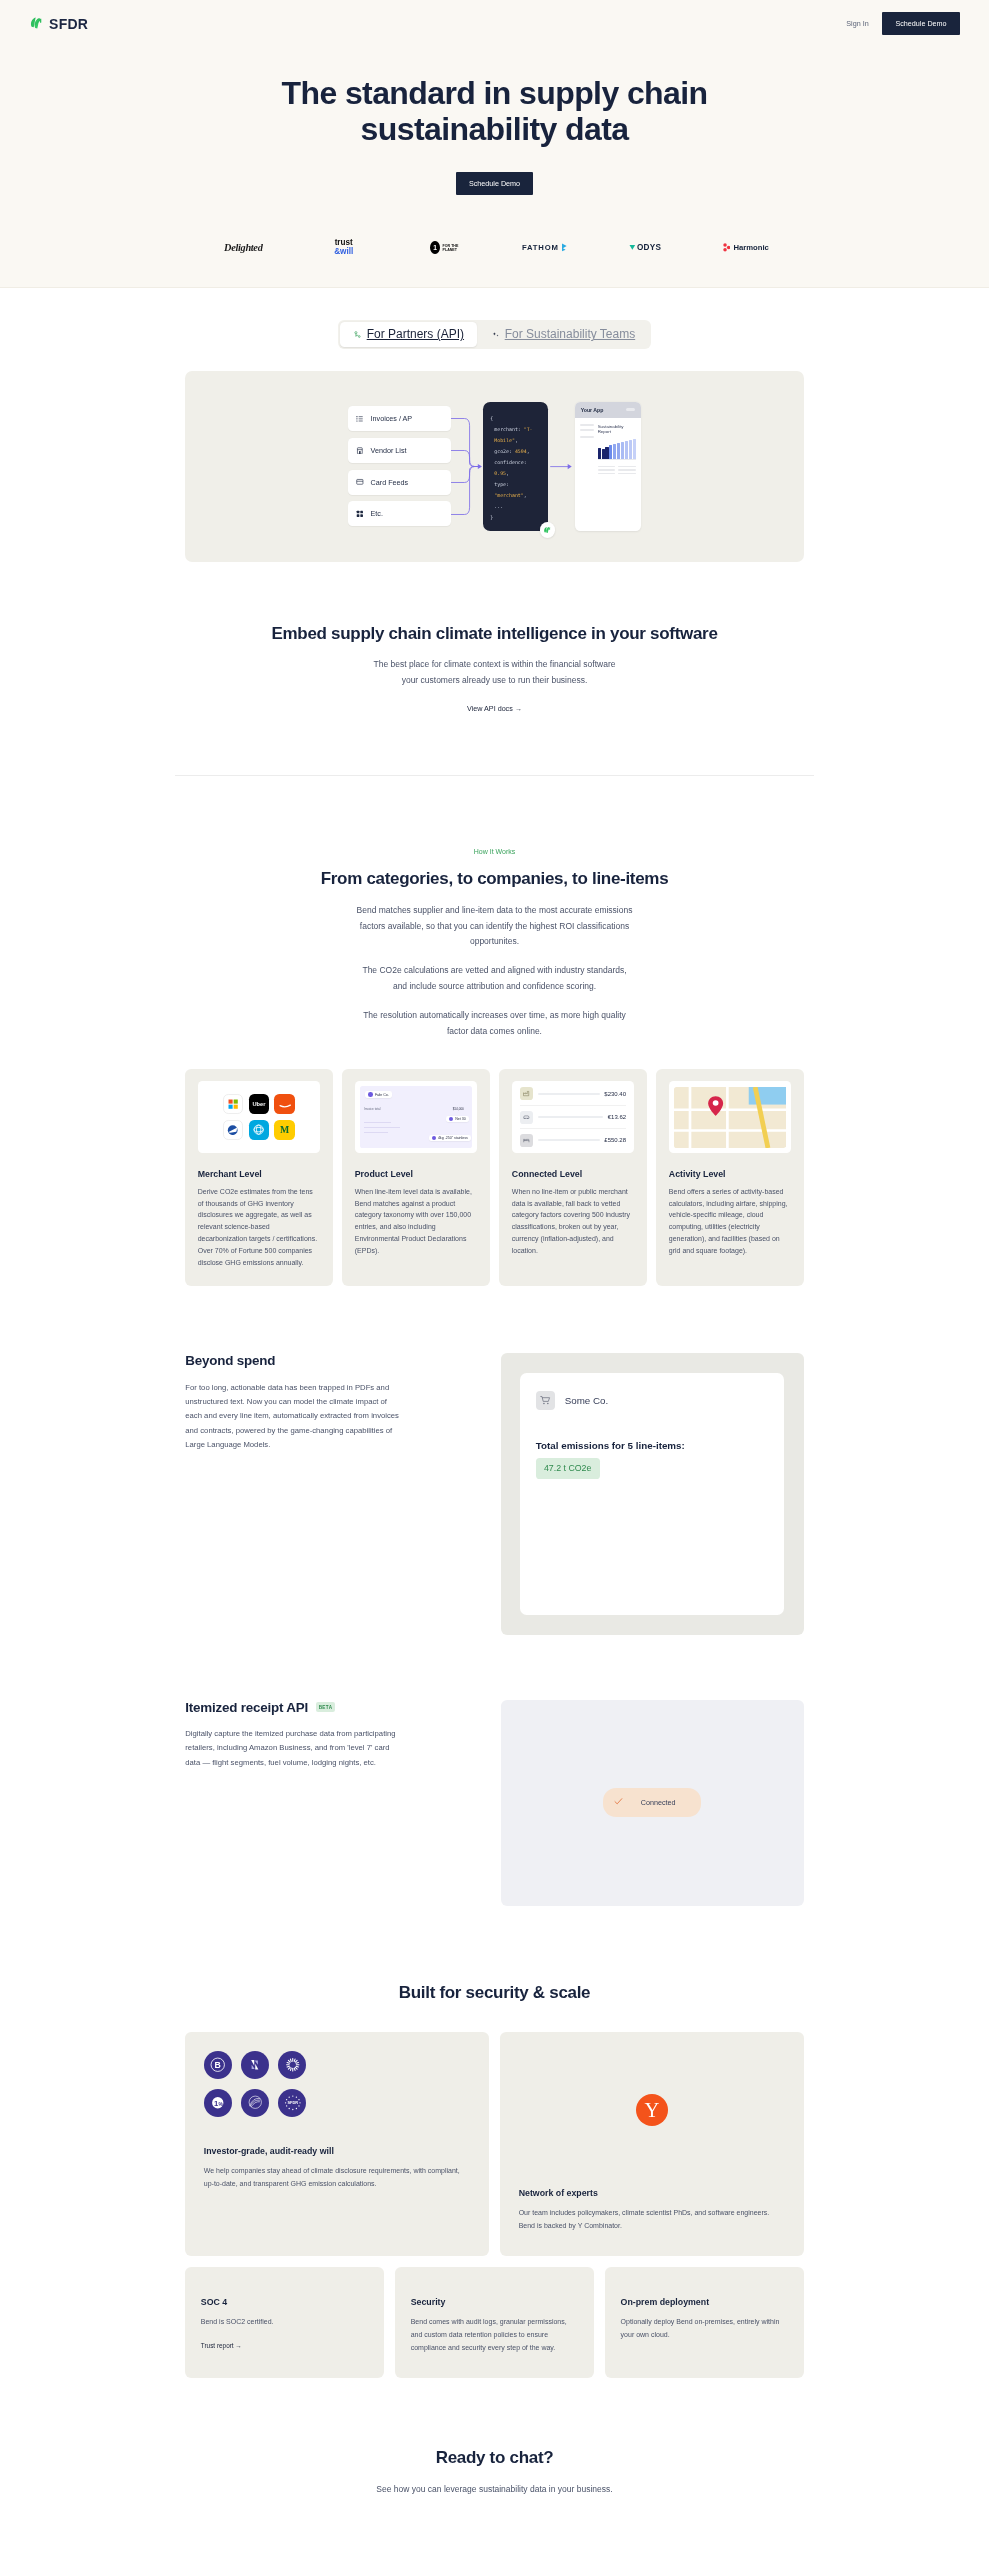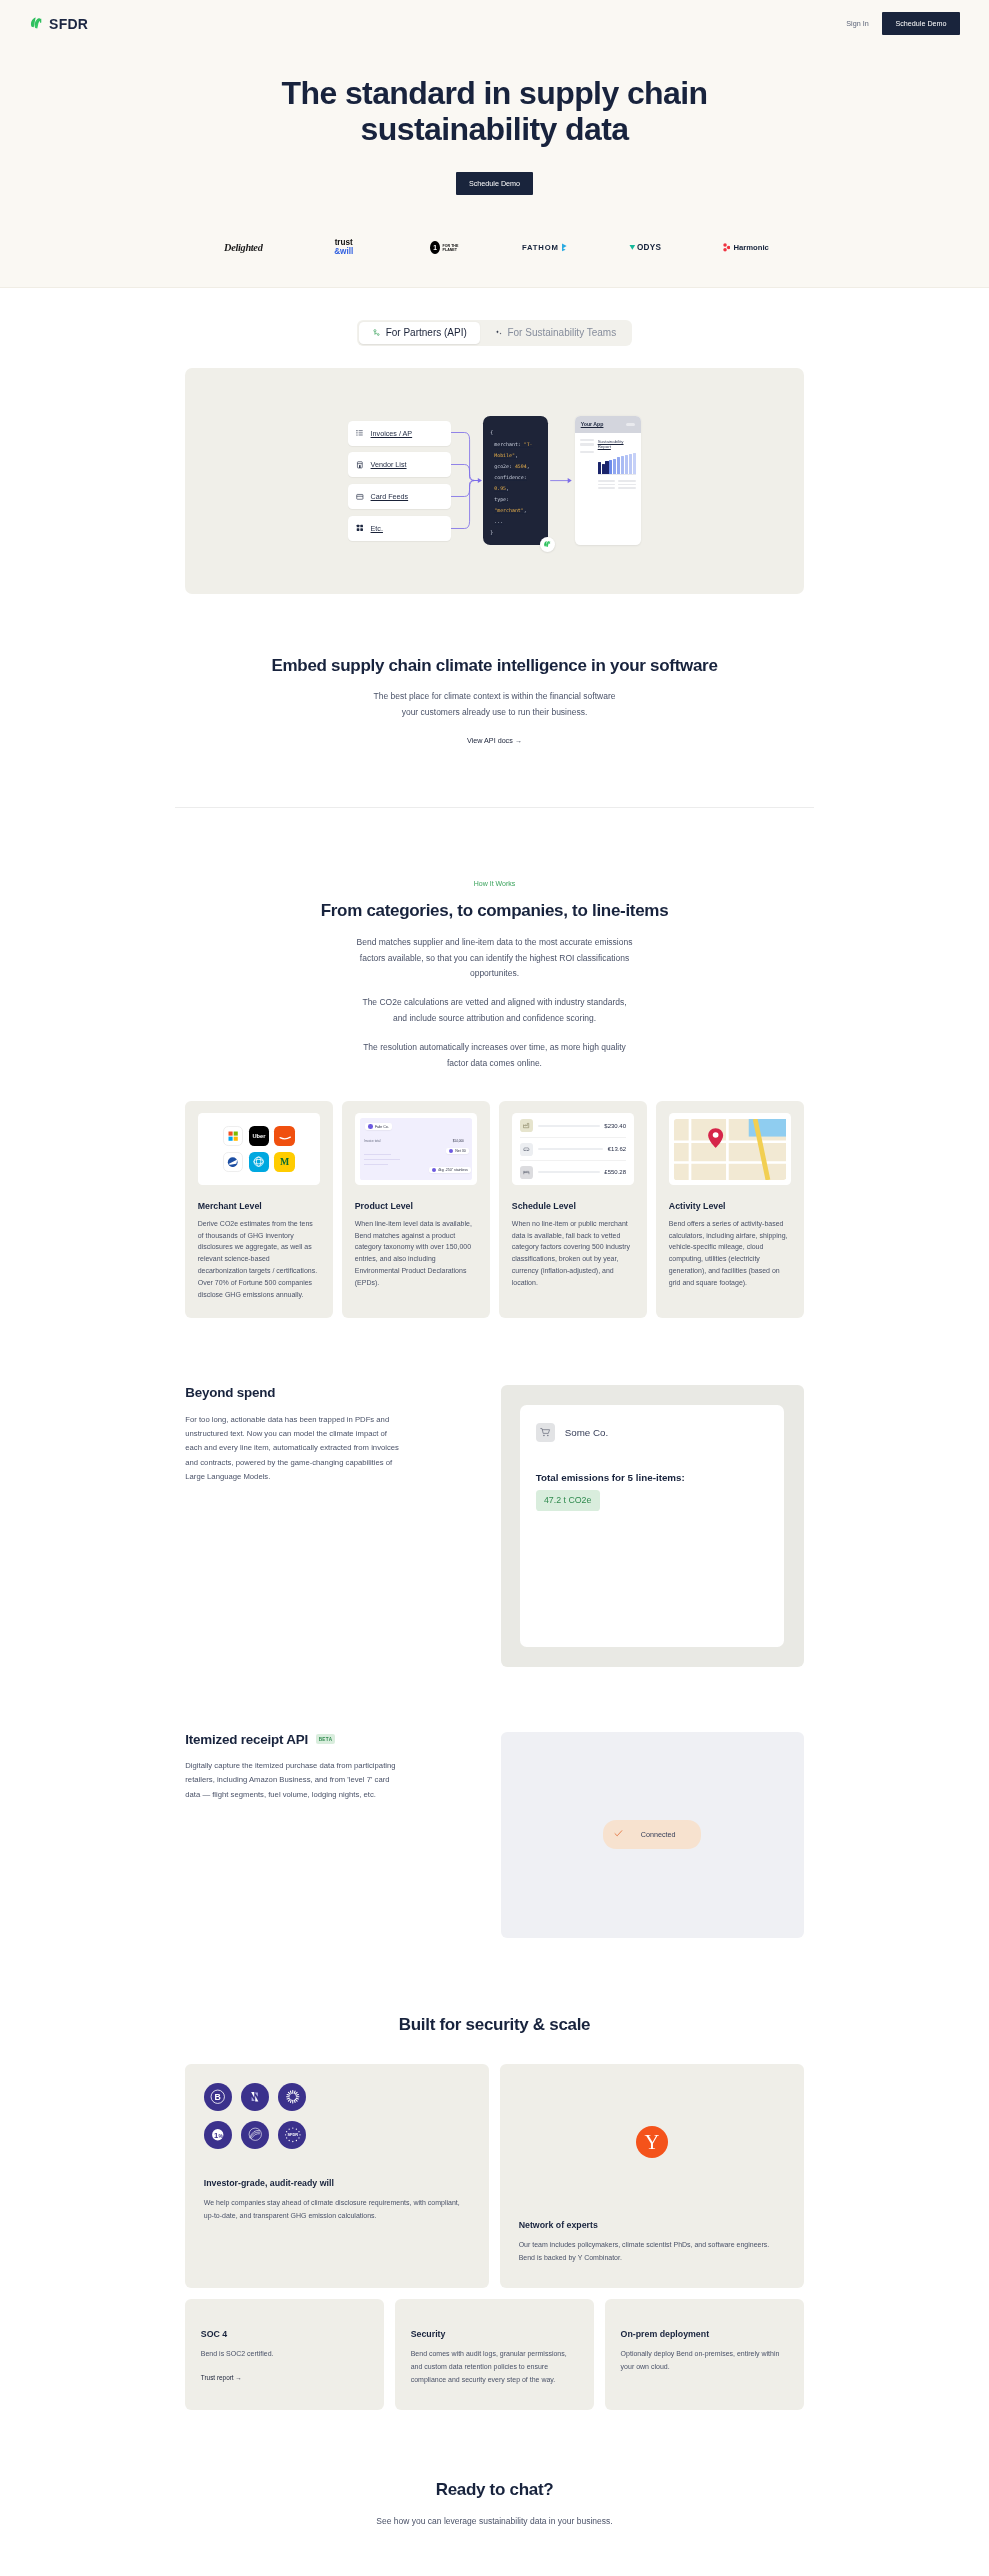--- a/index.html
+++ b/index.html
@@ -52,30 +52,30 @@
   }
   .logo-cell { height: 17.5px; display: flex; align-items: center; justify-content: center; flex: 1; }
 
   
   .tabs-row { display: flex; justify-content: center; padding: 32px 0 0; }
   .tabs {
     background: #f2f1ec; border-radius: 6.2px; padding: 2.1px; display: flex; gap: 1px;
   }
   .tab {
     display: flex; align-items: center; gap: 5.2px; padding: 5.7px 13.4px;
-    font-size: 10px; color: #868d9c; border-radius: 4.6px; cursor: pointer;
-    background: transparent; border: none; font-family: "Liberation Sans", sans-serif;
+    font-size: 12px; color: #868d9c; border-radius: 4.6px; cursor: pointer;
+    background: transparent; border: none; font-family: "Liberation Sans", sans-serif; text-decoration: underline;
   }
   .tab.active { background: #fff; color: #1a2238; box-shadow: 0 0.5px 1.5px rgba(0,0,0,.08); }
 
   
   .diagram-outer { max-width: 639px; margin: 21.6px auto 0; padding: 0 10.3px; }
   .diagram {
-    background: #f0efe9; border-radius: 7.2px; height: 226px;
-    display: flex; align-items: center; justify-content: center; gap: 0; position: relative; text-decoration: underline;
+    background: #f0efe9; border-radius: 7.2px; height: 191px;
+    display: flex; align-items: center; justify-content: center; gap: 0; position: relative;
   }
   .dg-sources { display: flex; flex-direction: column; gap: 6.7px; width: 103px; }
   .dg-src {
     background: #fff; border-radius: 4.6px; height: 25px; display: flex;
     align-items: center; gap: 6.7px; padding: 0 8.2px; font-size: 7.2px; color: #1e2840;
     box-shadow: 0 0.5px 1px rgba(0,0,0,.05);
   }
   .dg-src svg { flex: none; }
   .dg-connect { width: 32px; height: 129px; position: relative; }
   .dg-code {
@@ -513,21 +513,21 @@
             <svg width="6.7" height="6.7" viewBox="0 0 14 14">
                   <path d="M1.5 11 V4 M1.5 7.5 H12.5 V11 M12.5 7.5 V6 Q12.5 5 11 5 H7 V7.5" stroke="#5d6473" stroke-width="1.1" fill="none"></path>
                   <circle cx="4" cy="6" r="1.2" stroke="#5d6473" stroke-width="1.1" fill="none"></circle>
                 </svg>
           </span>
           <i class="cat-bar"></i>
           <span class="cat-val">£550.28</span>
         </div>
       </div>
     </div>
-    <h3>Schedule Level</h3>
+    <h3>Connected Level</h3>
     <p>When no line-item or public merchant data is available, fall back to vetted category factors covering 500 industry classifications, broken out by year, currency (inflation-adjusted), and location.</p>
   </div>
 
   <div class="card4">
     <div class="card4-media">
       <svg width="100%" height="61" viewBox="0 0 210 118" preserveAspectRatio="none">
         <rect x="0" y="0" width="210" height="118" rx="5" fill="#f2e9d3"></rect>
         <rect x="140" y="0" width="70" height="34" fill="#8fcdf0"></rect>
         <path d="M0 44 H210 M0 84 H210" stroke="#fff" stroke-width="5"></path>
         <path d="M30 0 V118 M100 0 V118" stroke="#fff" stroke-width="5"></path>

